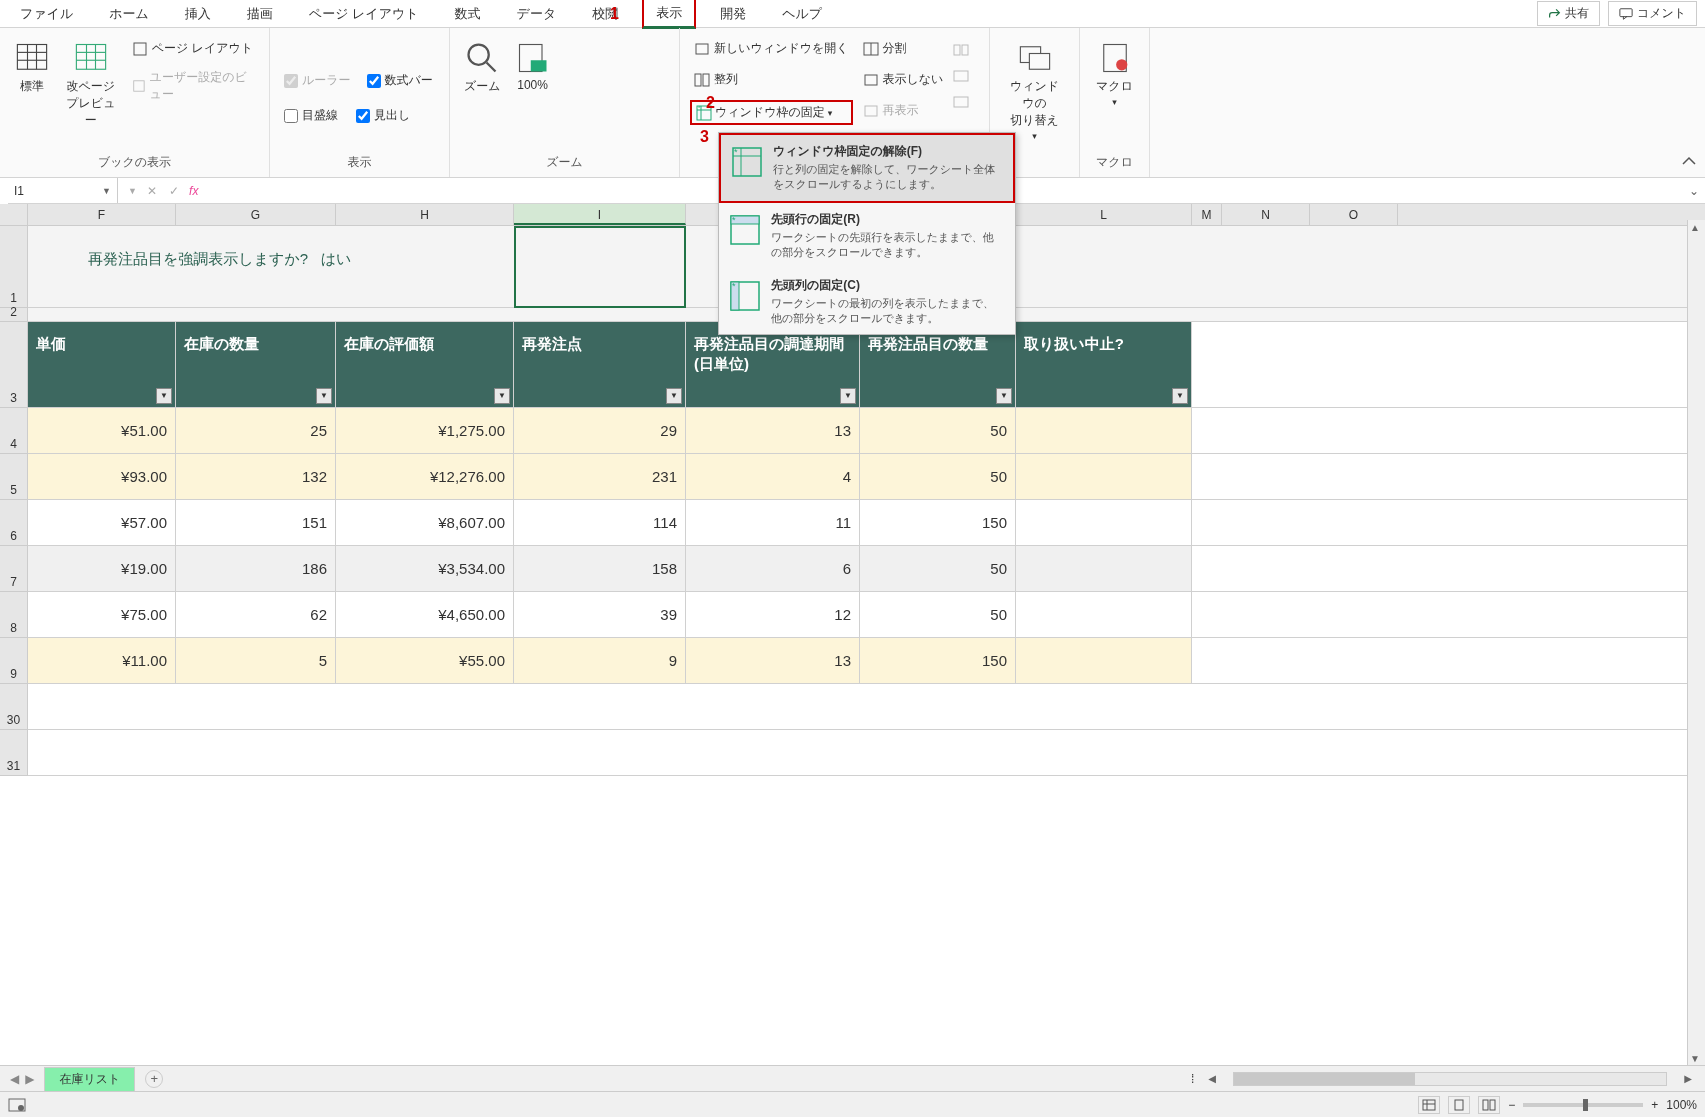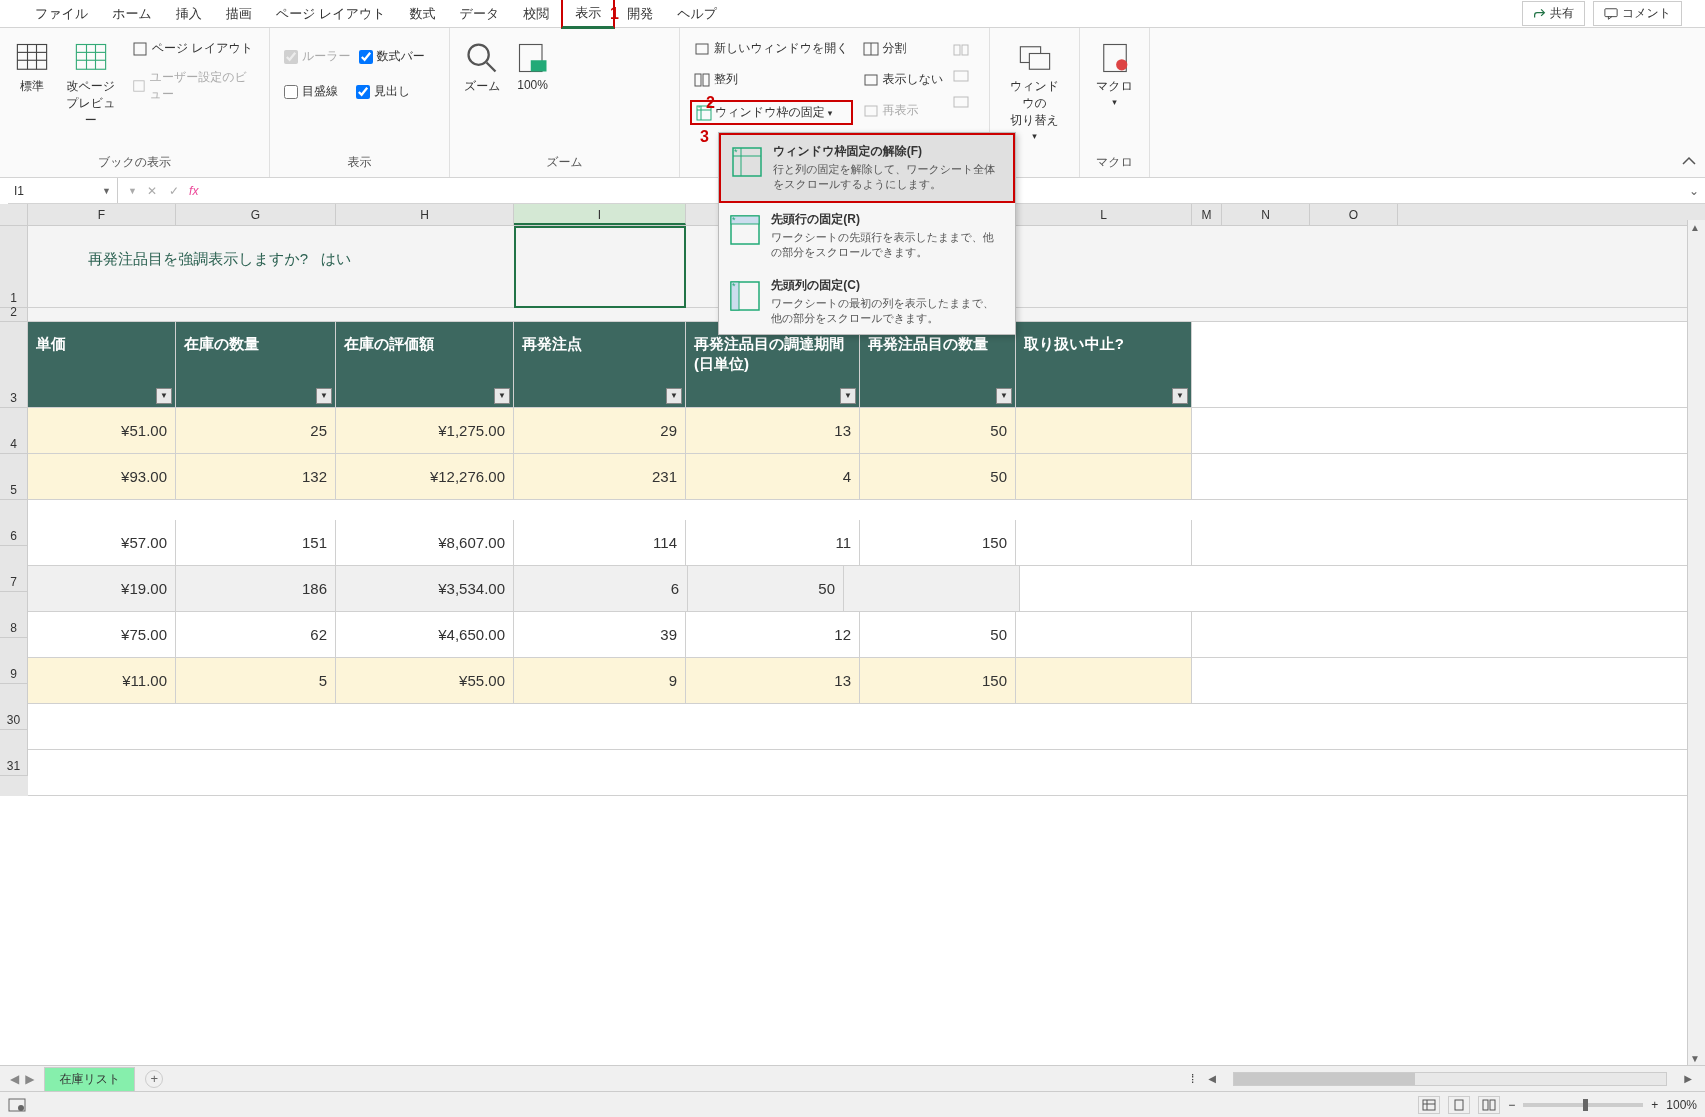--- a/index.html
+++ b/index.html
@@ -1,19 +1,19 @@
 <!DOCTYPE html>
 <html><head>
 <meta charset="utf-8">
 <style>
 * { box-sizing: border-box; margin: 0; padding: 0; font-family: "Yu Gothic UI", "Meiryo", sans-serif; }
 body { background: #fff; font-size: 12px; color: #333; overflow: hidden; width: 1705px; height: 1117px; position: relative; }
 
 
-.menubar { display: flex; align-items: center; height: 28px; padding: 0 23px; border-bottom: 1px solid #d4d4d4; }
+.menubar { display: flex; align-items: center; height: 28px; padding: 0 8px; border-bottom: 1px solid #d4d4d4; gap: 12px; }
 .menu-item { padding: 4px 12px; font-size: 13px; cursor: pointer; }
 .menu-item.active { border: 2px solid #c00; border-bottom: 3px solid #217346; }
 .menubar-right { margin-left: auto; display: flex; gap: 8px; }
 .share-btn, .comment-btn { border: 1px solid #ccc; padding: 3px 10px; font-size: 12px; display: flex; align-items: center; gap: 4px; cursor: pointer; background: #fff; }
 .share-btn svg { width: 13px; height: 13px; }
 
 
 .ribbon { display: flex; height: 150px; border-bottom: 1px solid #d4d4d4; background: #fafafa; }
 .ribbon-group { border-right: 1px solid #e0e0e0; padding: 4px 10px; display: flex; flex-direction: column; justify-content: space-between; }
 .ribbon-group-content { display: flex; align-items: flex-start; gap: 6px; flex: 1; padding-top: 6px; }
@@ -173,21 +173,21 @@
           <span>ユーザー設定のビュー</span>
         </div>
       </div>
     </div>
     <div class="ribbon-group-label">ブックの表示</div>
   </div>
 
   <div class="ribbon-group" style="width:180px;">
     <div class="ribbon-group-content">
       <div class="vstack" style="gap:14px; padding-top:8px;">
-        <div style="display:flex; gap:0;">
+        <div style="display:flex; gap:8px;margin-top:24px;">
           <label class="checkbox-item disabled">
               <input type="checkbox" disabled="" checked="" style="">
               <span>ルーラー</span>
             </label>
           <label class="checkbox-item">
               <input type="checkbox" checked="" style="">
               <span>数式バー</span>
             </label>
         </div>
         <div style="display:flex; gap:10px;">
@@ -460,33 +460,34 @@
           </div>
           <div class="row data-row hl" style="height: 46px;">
             <div class="cell w-f">¥93.00</div>
             <div class="cell w-g">132</div>
             <div class="cell w-h">¥12,276.00</div>
             <div class="cell w-i">231</div>
             <div class="cell w-j">4</div>
             <div class="cell w-k">50</div>
             <div class="cell w-l"></div>
           </div>
-          <div class="row data-row" style="height: 46px; margin-top: 20px;">
+          <div class="row data-row" style="height: 46px;">
             <div class="cell w-f">¥57.00</div>
             <div class="cell w-g">151</div>
             <div class="cell w-h">¥8,607.00</div>
             <div class="cell w-i">114</div>
             <div class="cell w-j">11</div>
             <div class="cell w-k">150</div>
             <div class="cell w-l"></div>
           </div>
           <div class="row data-row alt" style="height: 46px;">
             <div class="cell w-f">¥19.00</div>
             <div class="cell w-g">186</div>
             <div class="cell w-h">¥3,534.00</div>
+            <div class="cell w-i">158</div>
             <div class="cell w-j">6</div>
             <div class="cell w-k">50</div>
             <div class="cell w-l"></div>
           </div>
           <div class="row data-row" style="height: 46px;">
             <div class="cell w-f">¥75.00</div>
             <div class="cell w-g">62</div>
             <div class="cell w-h">¥4,650.00</div>
             <div class="cell w-i">39</div>
             <div class="cell w-j">12</div>

